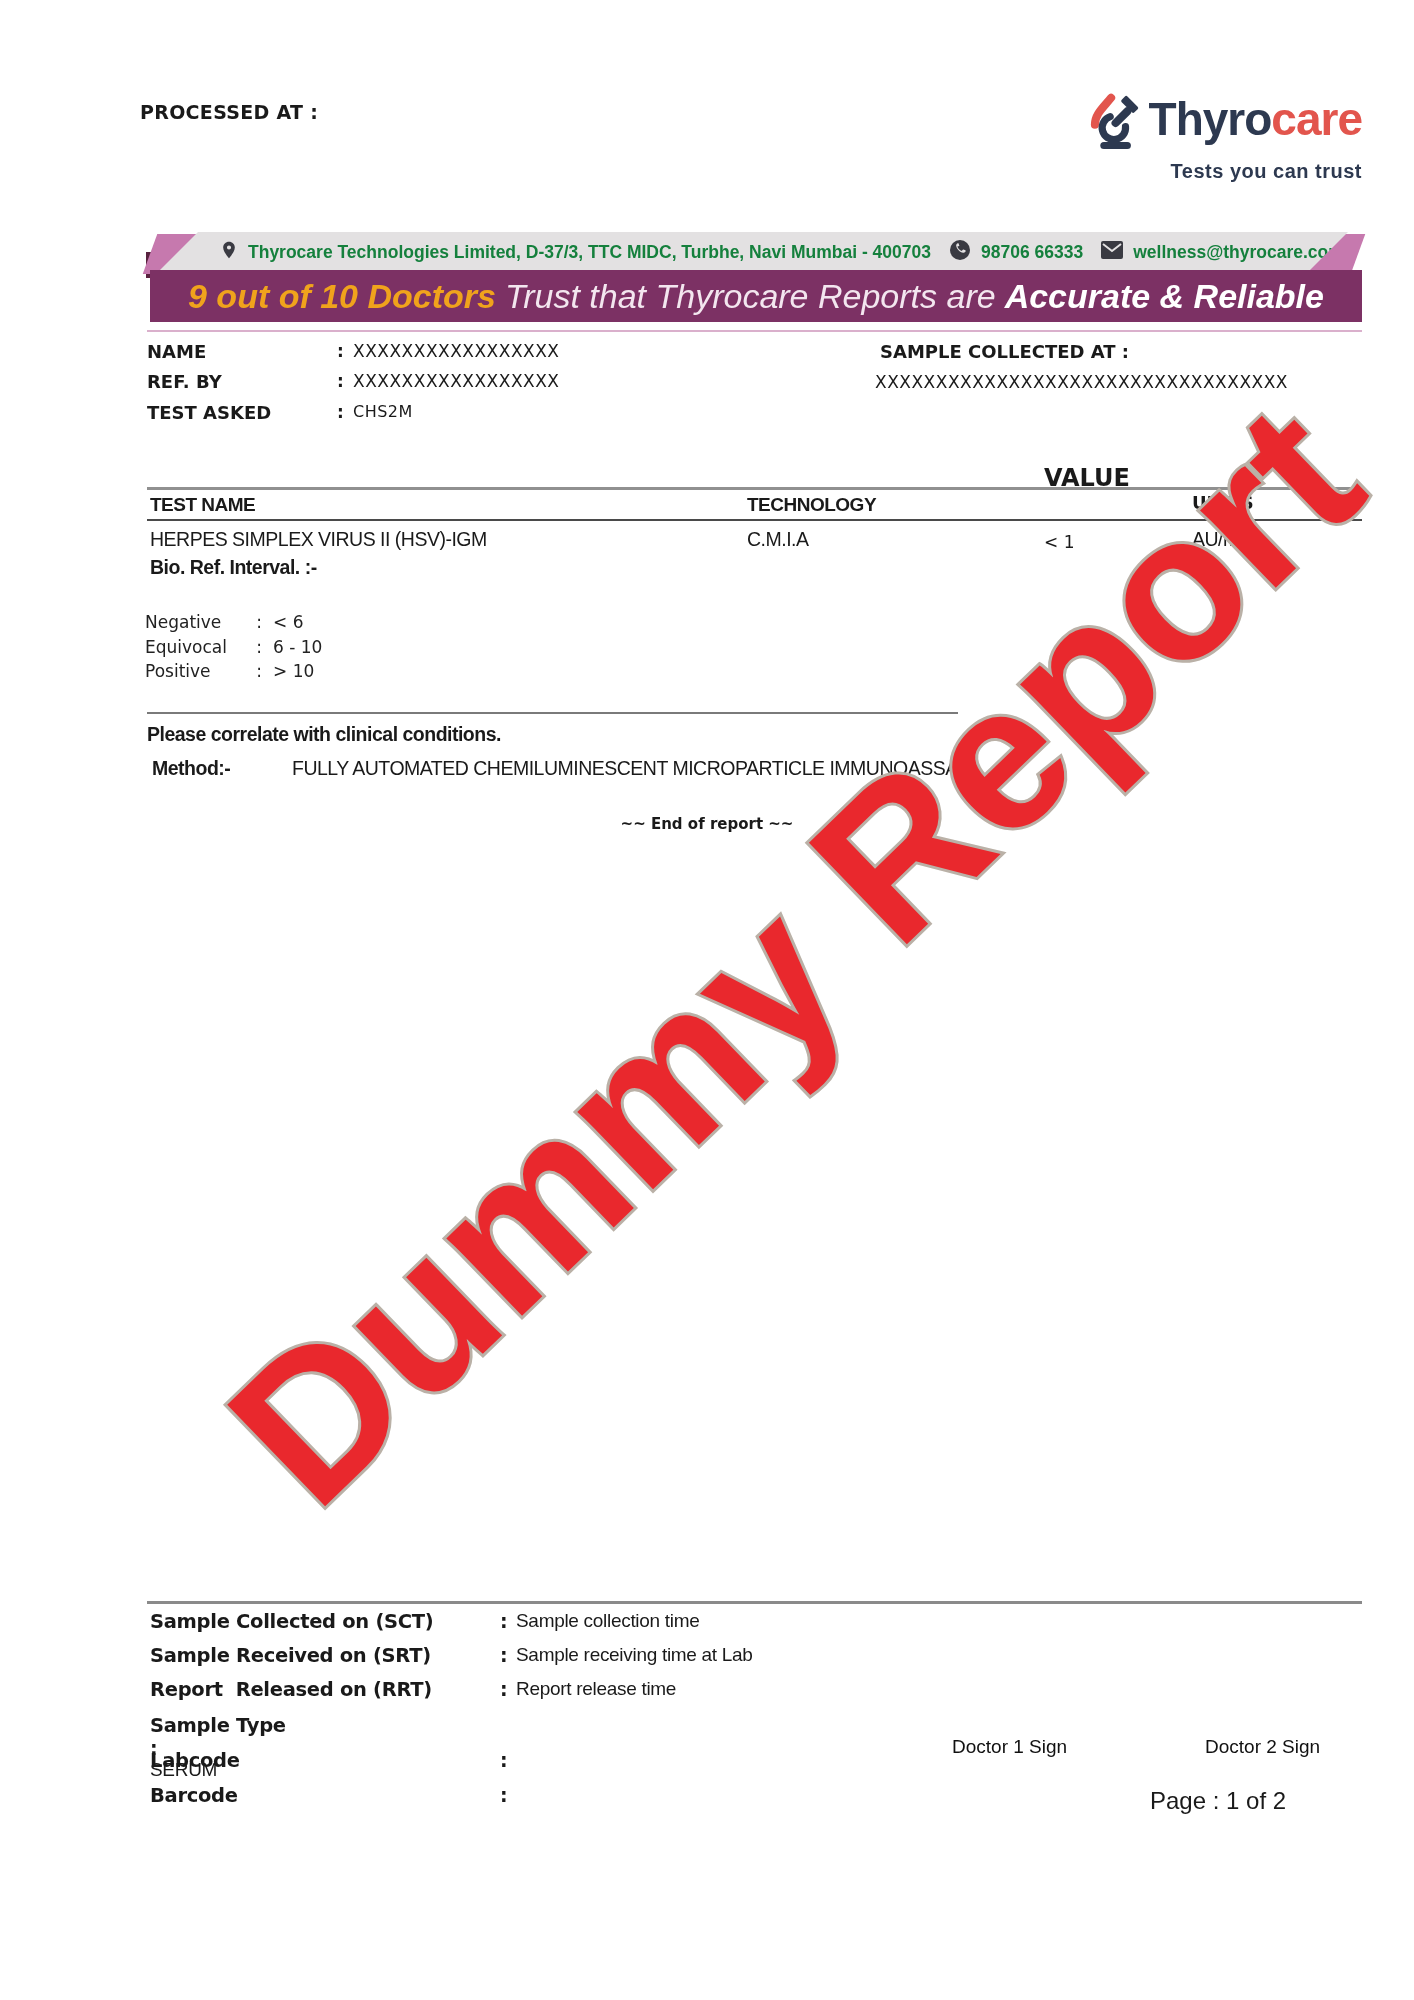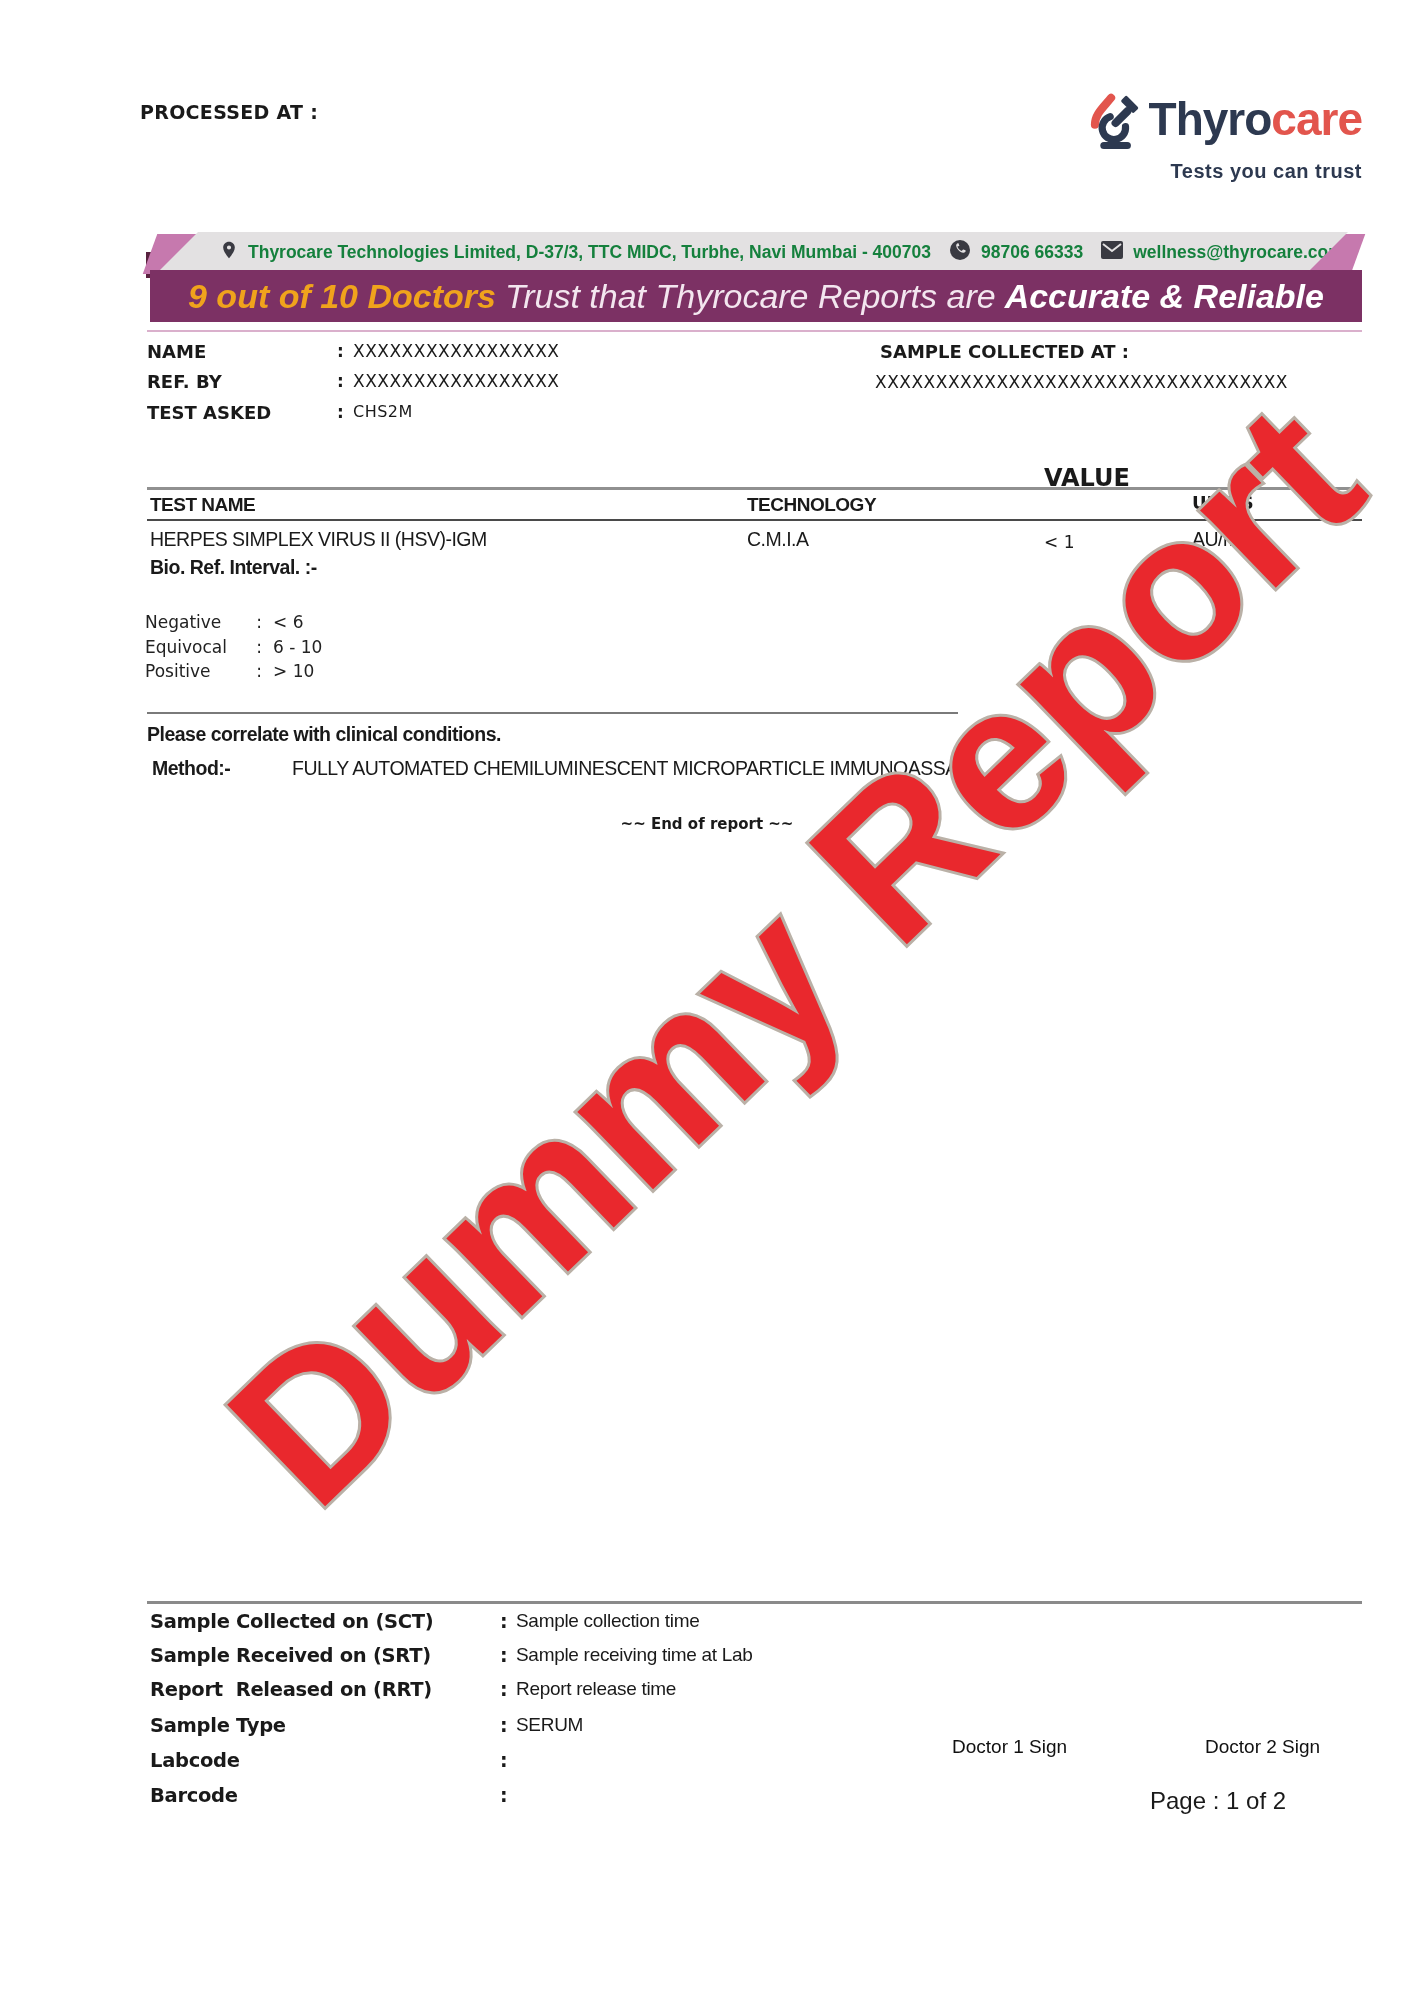--- a/index.html
+++ b/index.html
@@ -209,21 +209,21 @@
   <div class="abs frow" style="left:150px;top:1644px;">
     <span class="flabel">Sample Received on (SRT)</span>
     <span class="fcolon">:</span>
     <span class="fvalue">Sample receiving time at Lab</span>
   </div>
   <div class="abs frow" style="left:150px;top:1678px;">
     <span class="flabel">Report  Released on (RRT)</span>
     <span class="fcolon">:</span>
     <span class="fvalue">Report release time</span>
   </div>
-  <div class="abs frow" style="left:150px;top:1714px;">
+  <div class="abs frow" style="left:150px;top:1714px;flex-direction:column;">
     <span class="flabel">Sample Type</span>
     <span class="fcolon">:</span>
     <span class="fvalue">SERUM</span>
   </div>
   <div class="abs frow" style="left:150px;top:1749px;">
     <span class="flabel">Labcode</span>
     <span class="fcolon">:</span>
     <span class="fvalue"></span>
   </div>
   <div class="abs frow" style="left:150px;top:1784px;">

